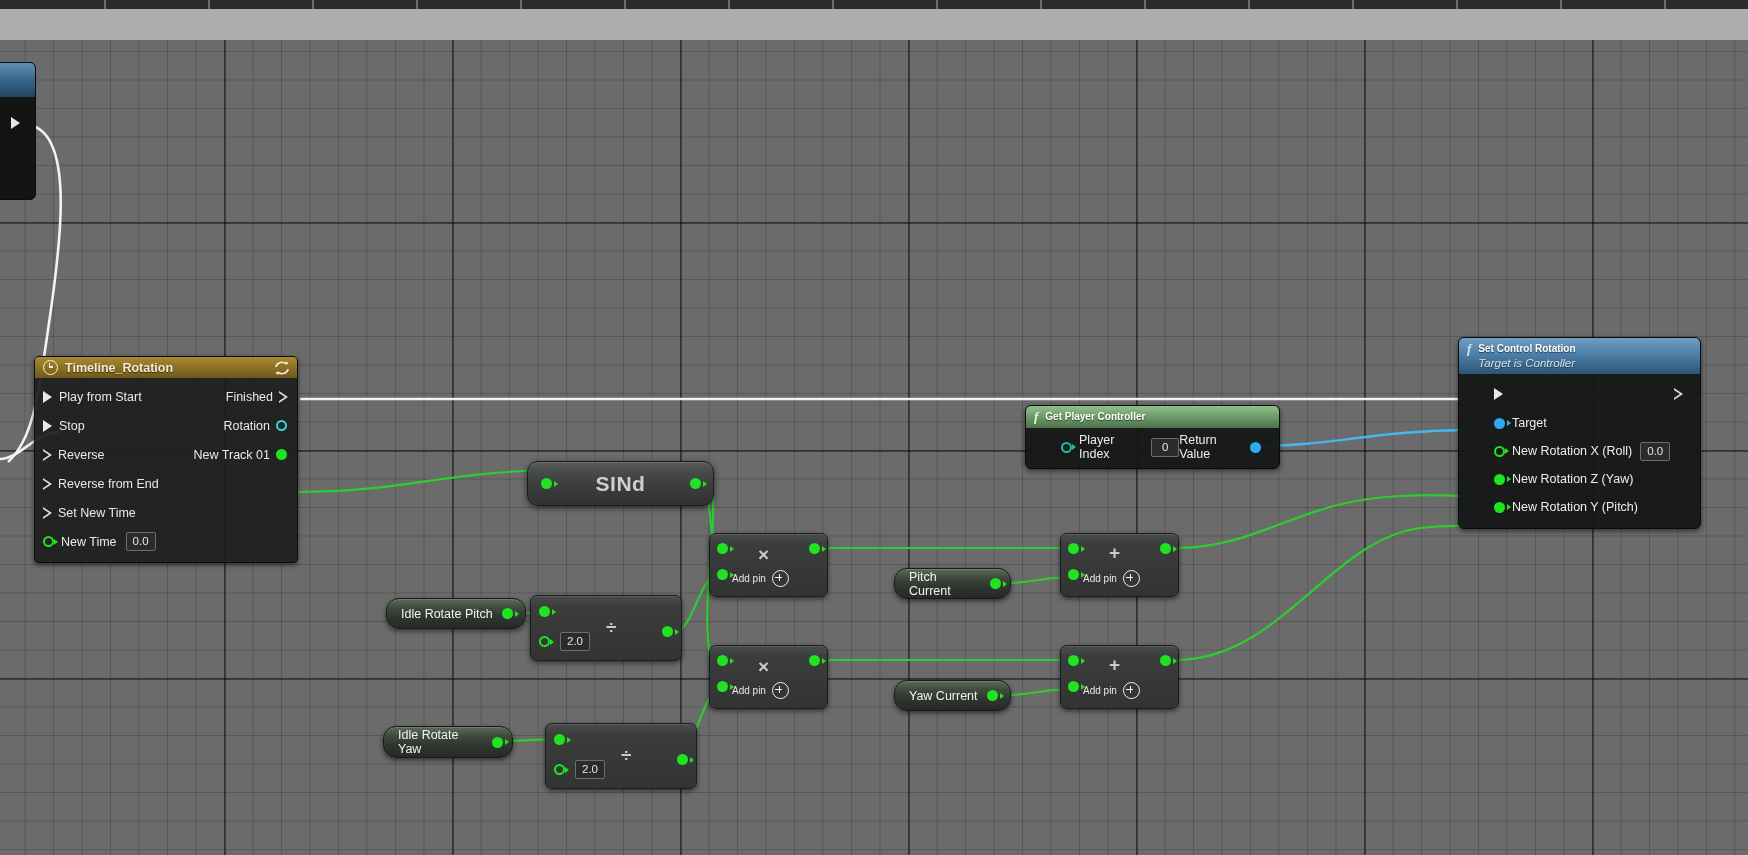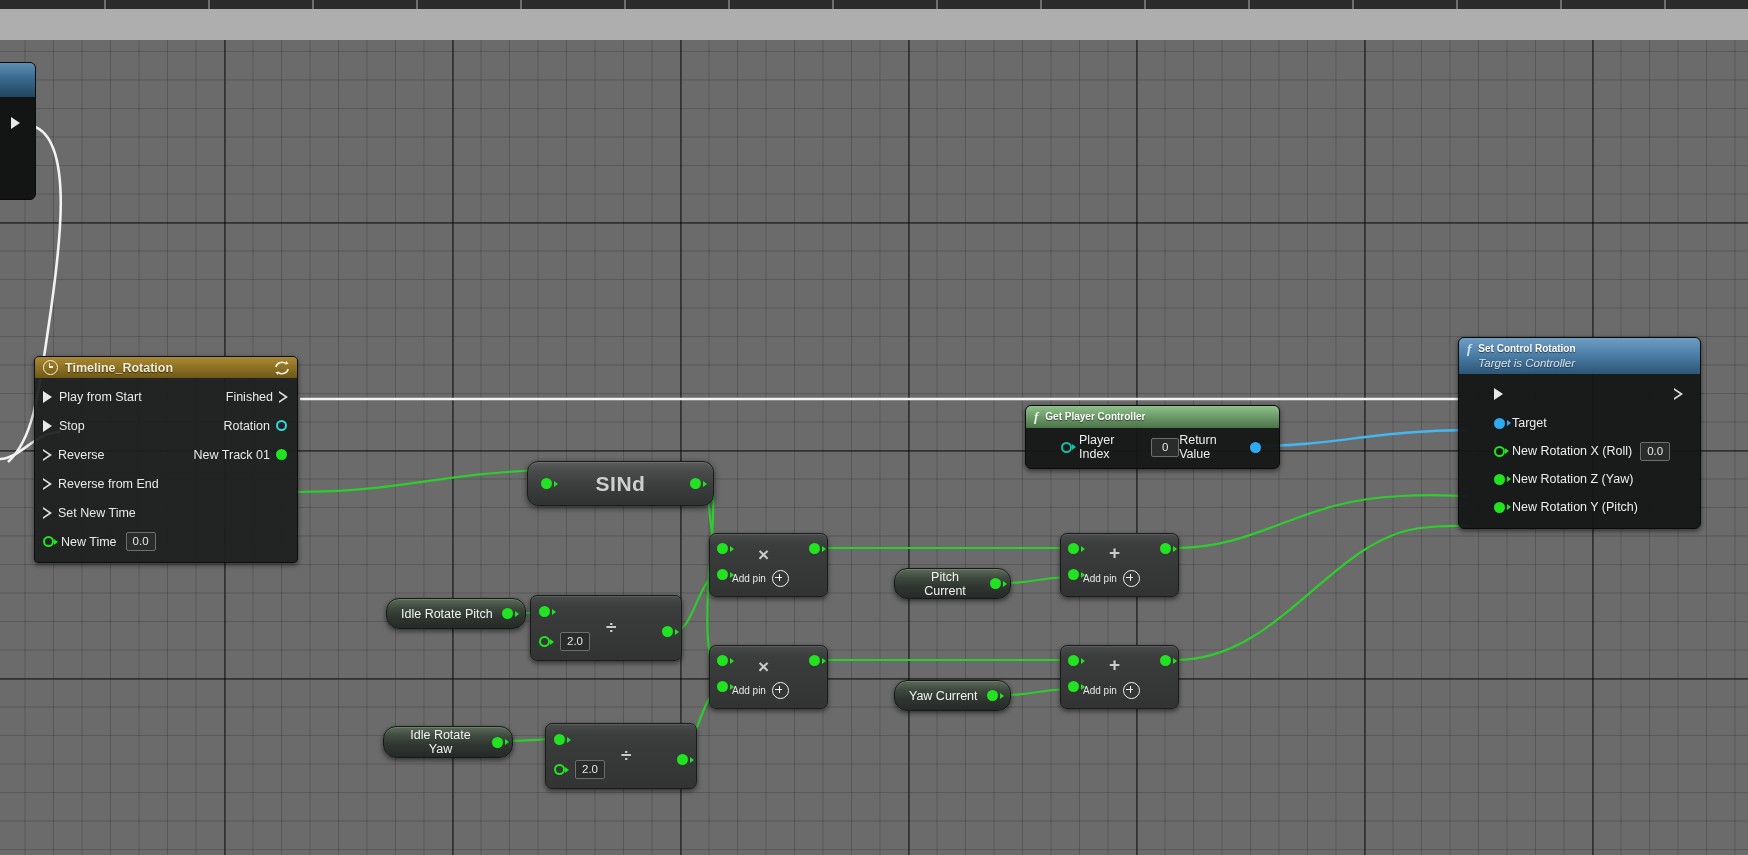--- a/index.html
+++ b/index.html
@@ -210,21 +210,20 @@
   .pill {
     position: absolute;
     border-radius: 13px;
     background: linear-gradient(to bottom, #5c6b5a 0%, #3f4a3f 30%, #2f3530 62%, #262a26 100%);
     border: 1px solid #171a17;
     box-shadow: 0 2px 5px rgba(0,0,0,0.55), inset 0 1px 0 rgba(170,220,160,0.22);
     display: flex;
     align-items: center;
     padding: 0 9px 0 14px;
     box-sizing: border-box;
-    text-align: center;
   }
   .pill .plabel { color: #f2f2f2; font-size: 12.5px; margin-right: 9px; }
 
   
   .sind {
     position: absolute;
     border-radius: 11px;
     background: linear-gradient(to bottom, #5a5c5c 0%, #494b4b 22%, #3a3c3c 60%, #313333 100%);
     border: 1px solid #1a1b1b;
     box-shadow: 0 2px 6px rgba(0,0,0,0.6), inset 0 1px 0 rgba(255,255,255,0.13);

